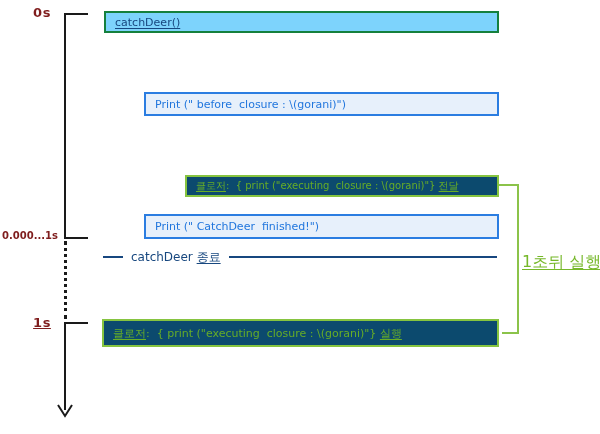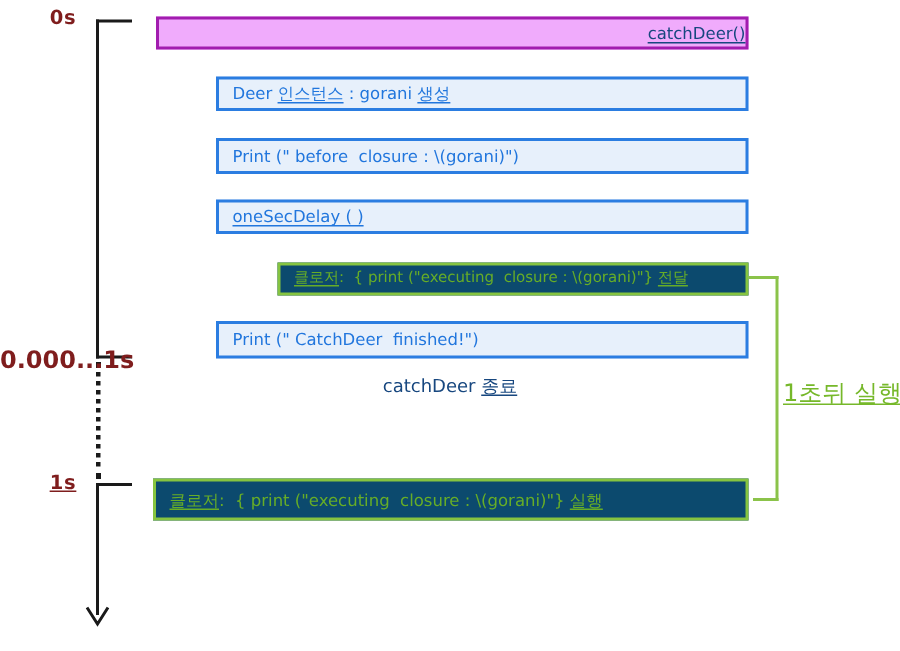--- a/index.html
+++ b/index.html
@@ -5,28 +5,28 @@
   html,body{margin:0;padding:0;background:#ffffff;}
   .canvas{
     position:relative;width:600px;height:434px;background:#ffffff;overflow:hidden;
     font-family:"DejaVu Sans",sans-serif;
   }
   
   .axis{position:absolute;background:#1a1a1a;}
   .axis-dotted{position:absolute;width:0;border-left:3px dotted #1a1a1a;}
   .tick{position:absolute;height:2px;background:#1a1a1a;}
   .tl-label{position:absolute;color:#7f1d1d;font-size:13px;font-weight:bold;text-align:center;letter-spacing:.5px;}
-  .tl-label.small{font-size:16px;letter-spacing:0;}
+  .tl-label.small{font-size:10px;letter-spacing:0;}
   .arrow{position:absolute;}
   
   .box{
     position:absolute;box-sizing:border-box;display:flex;align-items:center;
     padding-left:9px;font-size:11px;white-space:pre;line-height:1;
   }
-  .box.navy{border:2px solid #a21caf;background:#f0abfc;color:#17477f;justify-content:flex-end;}
+  .box.navy{border:2px solid #15803d;background:#7dd3fc;color:#17477f;}
   .box.blue{border:2px solid #2b7de1;background:#e7f0fb;color:#2176dd;}
   .box.green{border:2px solid #86c440;background:#0c4a6e;color:#67ad27;}
   .u{text-decoration:underline;text-underline-offset:2px;text-decoration-thickness:1px;}
   
   .end-row{
     position:absolute;display:flex;align-items:center;color:#17477f;
     font-size:12px;white-space:pre;
   }
   .dash{height:2px;background:#17477f;display:inline-block;}
   .end-text{margin:0 8px;}
@@ -51,45 +51,39 @@
   <div class="tick" style="left:64px;top:322px;width:24px;"></div>
 
   <div class="tl-label" style="left:26px;top:5px;width:32px;">0s</div>
   <div class="tl-label small" style="left:0px;top:230px;width:60px;">0.000...1s</div>
   <div class="tl-label" style="left:26px;top:315px;width:32px;text-decoration:underline;">1s</div>
 
   <div class="box navy" style="left:104px;top:11px;width:395px;height:22px;">
     <span class="u">catchDeer()</span>
   </div>
 
-  <div class="box blue" style="left:144px;top:51px;width:355px;height:23px;">
-    <span>Deer </span><span class="u">인스턴스</span><span> : gorani </span><span class="u">생성</span>
-  </div>
 
   <div class="box blue" style="left:144px;top:92px;width:355px;height:24px;">
     <span>Print (" before  closure : \(gorani)")</span>
   </div>
 
-  <div class="box blue" style="left:144px;top:133px;width:355px;height:23px;">
-    <span class="u">oneSecDelay ( )</span>
-  </div>
 
   <div class="box green" style="left:185px;top:175px;width:314px;height:22px;font-size:10px;">
     <span class="u">클로저</span><span>:  { print ("executing  closure : \(gorani)"} </span><span class="u">전달</span>
   </div>
 
   <div class="box blue" style="left:144px;top:214px;width:355px;height:25px;">
     <span>Print (" CatchDeer  finished!")</span>
   </div>
 
   <div class="box green" style="left:102px;top:319px;width:397px;height:28px;">
     <span class="u">클로저</span><span>:  { print ("executing  closure : \(gorani)"} </span><span class="u">실행</span>
   </div>
 
-  <div class="end-row" style="left:103px;top:249px;width:394px;height:16px;flex-direction:column;">
+  <div class="end-row" style="left:103px;top:249px;width:394px;height:16px;">
     <span class="dash" style="width:20px;"></span>
     <span class="end-text"><span>catchDeer </span><span class="u">종료</span></span>
     <span class="dash" style="flex:1;"></span>
   </div>
 
   <div class="bracket" style="left:499px;top:184px;width:20px;height:2px;"></div>
   <div class="bracket" style="left:517px;top:184px;width:2px;height:150px;"></div>
   <div class="bracket" style="left:502px;top:332px;width:17px;height:2px;"></div>
 
   <div class="delay-label u" style="left:522px;top:252px;">1초뒤 실행</div>

